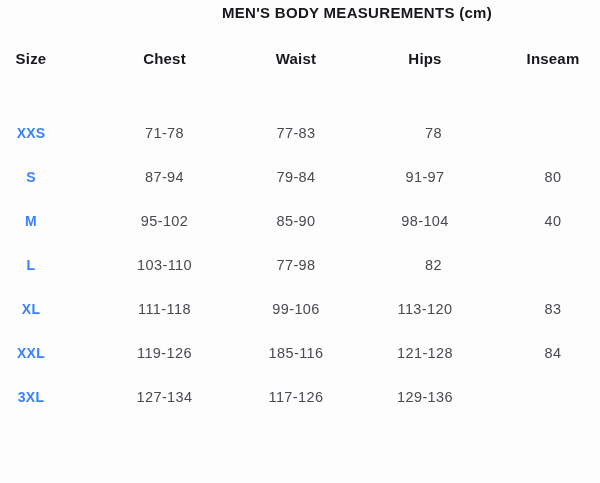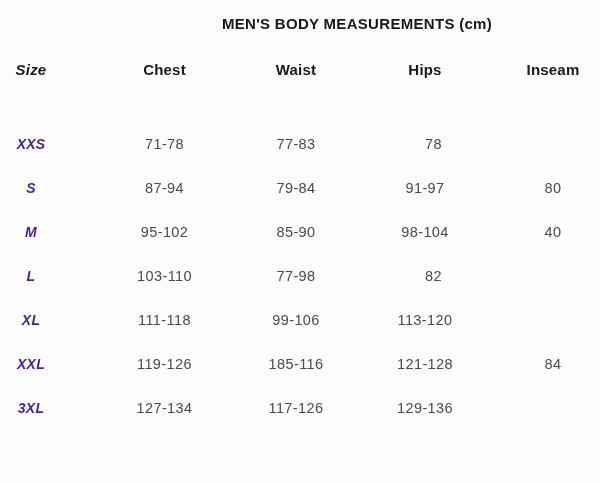--- a/index.html
+++ b/index.html
@@ -7,63 +7,63 @@
     padding: 0;
     background: #fdfdfd;
     font-family: "Liberation Sans", sans-serif;
   }
   .page {
     position: relative;
     width: 600px;
     height: 483px;
     overflow: hidden;
     box-sizing: border-box;
-    padding-top: 14px;
+    padding-top: 3px;
     background: #fdfdfd;
   }
   .title {
     margin-left: 114px;
     width: 486px;
     text-align: center;
     font-size: 15px;
     line-height: 20px;
     font-weight: 700;
     letter-spacing: 0.3px;
     color: #17171c;
   }
   .grid {
     display: grid;
     grid-template-columns: 98px 133px 130px 128px 111px;
   }
   .cell {
     text-align: center;
     box-sizing: border-box;
   }
-  .col-size { padding-right: 36px; font-style: italic; }
+  .col-size { padding-right: 36px; }
   .col-inseam { padding-left: 17px; }
   .header-row {
     margin-top: 26px;
     font-size: 15px;
     line-height: 20px;
     font-weight: 700;
     letter-spacing: 0.2px;
     color: #17171c;
   }
   .rows { margin-top: 42px; }
   .row {
     height: 44px;
     align-items: center;
     font-size: 14.5px;
     letter-spacing: 0.4px;
     color: #494950;
   }
   .row .col-size {
     font-weight: 700;
     letter-spacing: 0.2px;
-    color: #4c1d95;
+    color: #3b82f6;
     font-size: 14px;
   }
 </style>
 </head>
 <body>
 
 <div class="page">
 
   <div class="title">MEN'S BODY MEASUREMENTS (cm)</div>
 
@@ -106,20 +106,21 @@
       <div class="cell col-chest">103-110</div>
       <div class="cell col-waist">77-98</div>
       <div class="cell col-inseam">82</div>
     </div>
 
     <div class="grid row">
       <div class="cell col-size">XL</div>
       <div class="cell col-chest">111-118</div>
       <div class="cell col-waist">99-106</div>
       <div class="cell col-hips">113-120</div>
+      <div class="cell col-inseam">83</div>
     </div>
 
     <div class="grid row">
       <div class="cell col-size">XXL</div>
       <div class="cell col-chest">119-126</div>
       <div class="cell col-waist">185-116</div>
       <div class="cell col-hips">121-128</div>
       <div class="cell col-inseam">84</div>
     </div>
 

